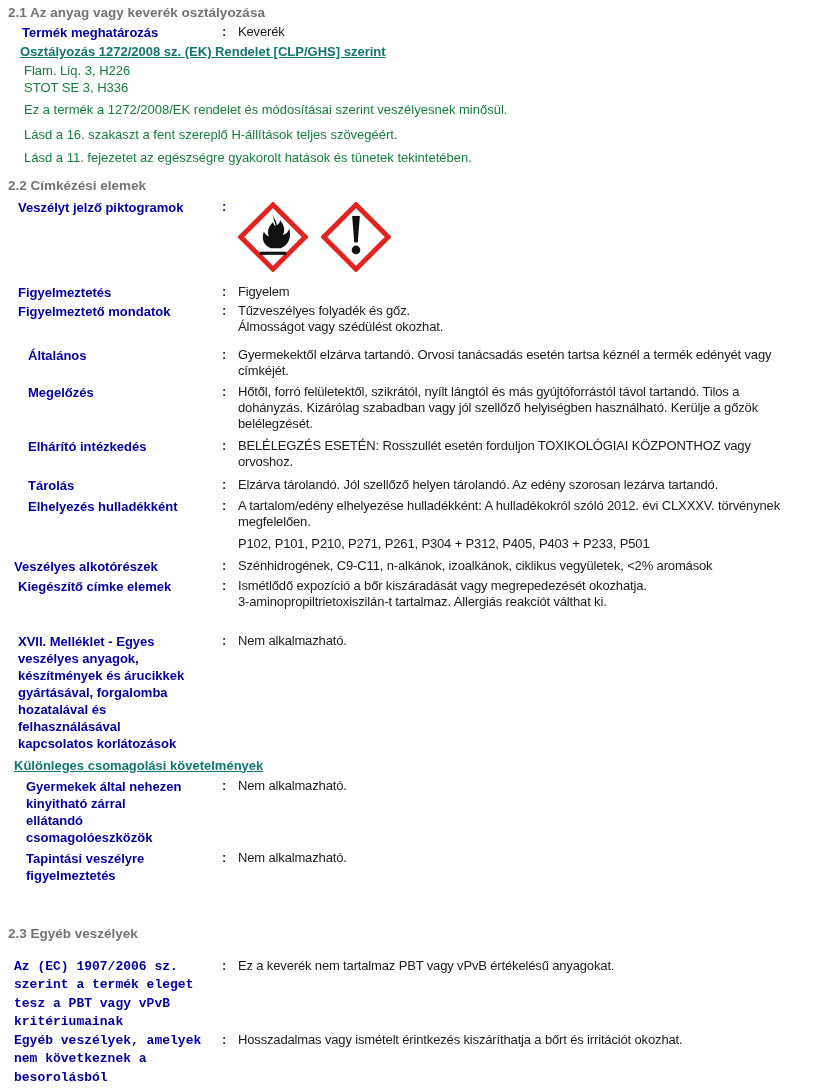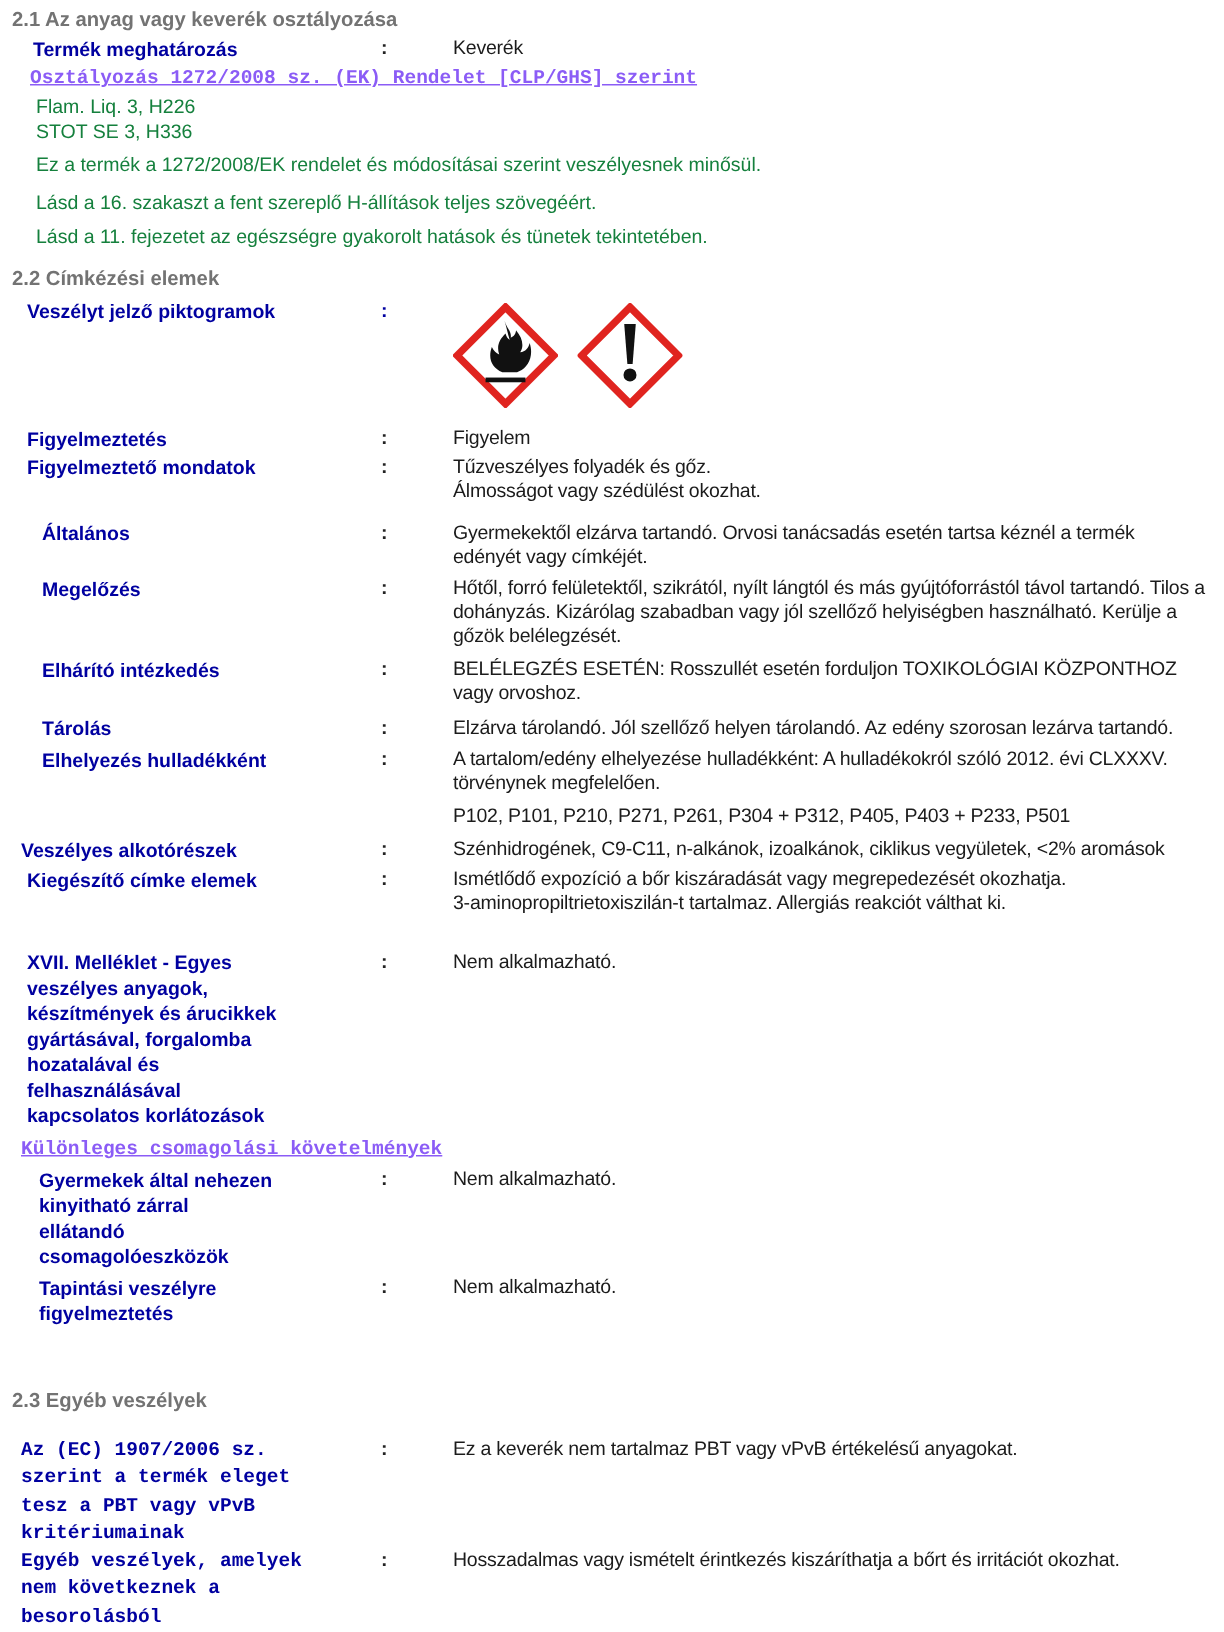--- a/index.html
+++ b/index.html
@@ -7,27 +7,26 @@
     width:816px; height:1088px; overflow:hidden;
     font-family:"Liberation Sans","DejaVu Sans",sans-serif;
     font-size:13px; color:#1b1b1b;
   }
   .page { padding:4px 12px 0 8px; }
 
   .sec-h {
     color:#737373; font-weight:bold; font-size:13.5px; line-height:17px;
   }
   .sub-h {
-    color:#8b5cf6; font-weight:bold; font-size:13px; line-height:17px;
+    color:#0f766e; font-weight:bold; font-size:13px; line-height:17px;
     text-decoration:underline;
-    font-family:Liberation Mono, monospace;
   }
   .plain { color:#15803d; line-height:16.5px; }
 
-  .row { display:flex; align-items:flex-start;gap:32px; }
+  .row { display:flex; align-items:flex-start; }
   .label {
     width:214px; flex:0 0 214px; box-sizing:border-box;
     color:#0000a0; font-weight:bold; line-height:17px;
   }
   .label.loose { line-height:18.5px;font-family:Liberation Mono, monospace; }
   .colon {
     width:16px; flex:0 0 16px; font-weight:bold; color:#222222; line-height:16px;
   }
   .colon.blue { color:#0000a0; }
   .value { flex:1; line-height:16px; letter-spacing:-0.15px; }

